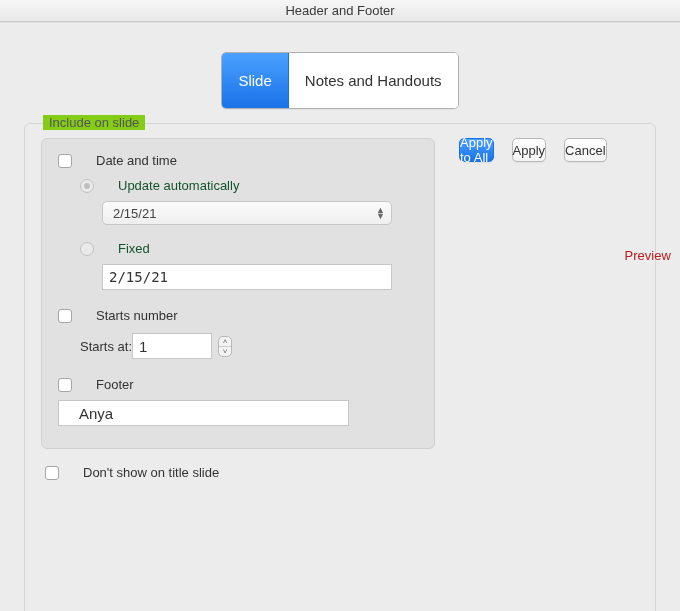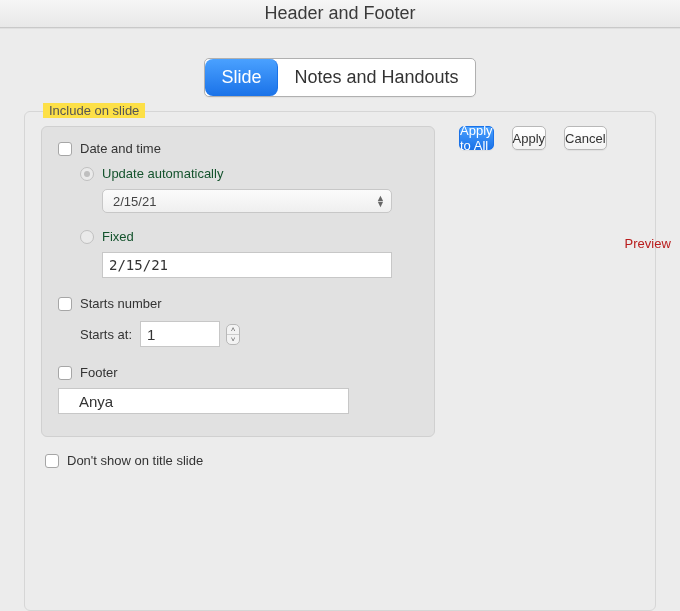--- a/index.html
+++ b/index.html
@@ -6,27 +6,27 @@
   body {
     font-family: -apple-system, BlinkMacSystemFont, "Helvetica Neue", sans-serif;
     font-size: 13px;
     background: #ececec;
     width: 680px;
     height: 611px;
     overflow: hidden;
     color: #333;
   }
   .titlebar {
-    height: 28px;
+    height: 22px;
     background: linear-gradient(#f6f6f6, #e8e8e8);
     border-bottom: 1px solid #c9c9c9;
     display: flex;
     align-items: center;
     justify-content: center;
-    font-size: 18px;
+    font-size: 13px;
     color: #3a3a3a;
     box-shadow: 0 1px 0 rgba(0,0,0,0.05);
   }
   .content {
     padding: 30px 24px 24px 24px;
     position: relative;
     height: calc(100% - 28px);
   }
   .tabs {
     display: flex;
@@ -35,47 +35,46 @@
   }
   .seg {
     display: inline-flex;
     border: 1px solid #b0b0b0;
     border-radius: 5px;
     overflow: hidden;
     background: #fff;
     box-shadow: 0 1px 1px rgba(0,0,0,0.04);
   }
   .seg .seg-btn {
-    padding: 8px 16px;
-    font-size: 18px;
+    padding: 19px 16px;
+    font-size: 15px;
     background: #fff;
     color: #333;
     cursor: default;
     border-right: 1px solid #b0b0b0;
-    border-radius: 8px;
   }
   .seg .seg-btn:last-child { border-right: none; }
   .seg .seg-btn.active {
     background: linear-gradient(#4aa1ff, #1a72e8);
     color: #fff;
     border-right-color: #1a72e8;
   }
   .main-frame {
     border: 1px solid #d6d6d6;
     border-radius: 6px;
     padding: 14px 16px 18px 16px;
     background: #ececec;
     position: relative;
     height: 500px;
   }
   .legend {
     position: absolute;
     top: -9px;
     left: 18px;
-    background: #fde047;
+    background: #84cc16;
     padding: 0 6px;
     font-size: 13px;
     color: #555;
   }
   .columns {
     display: flex;
     gap: 24px;
     height: 100%;
   }
   .left {
@@ -83,21 +82,21 @@
   }
   .inner-frame {
     background: #e1e1e1;
     border: 1px solid #d0d0d0;
     border-radius: 6px;
     padding: 14px 16px 18px 16px;
   }
   .row {
     display: flex;
     align-items: center;
-    gap: 8px;
+    gap: 24px;
   }
   .checkbox {
     width: 14px; height: 14px;
     background: #fff;
     border: 1px solid #a6a6a6;
     border-radius: 3px;
     flex-shrink: 0;
   }
   .radio {
     width: 14px; height: 14px;
@@ -258,21 +257,21 @@
             <div class="sub2">
               <input class="text-input mono" style="width: 290px;" value="2/15/21">
             </div>
           </div>
 
           <div class="section">
             <div class="row">
               <div class="checkbox"></div>
               <span>Starts number</span>
             </div>
-            <div class="sub row" style="gap:8px;">
+            <div class="sub row" style="gap:0;">
               <span>Starts at:</span>
               <div class="stepper">
                 <input class="text-input" value="1" style="">
                 <div class="stepper-btns">
                   <span>˄</span>
                   <span>˅</span>
                 </div>
               </div>
             </div>
           </div>

